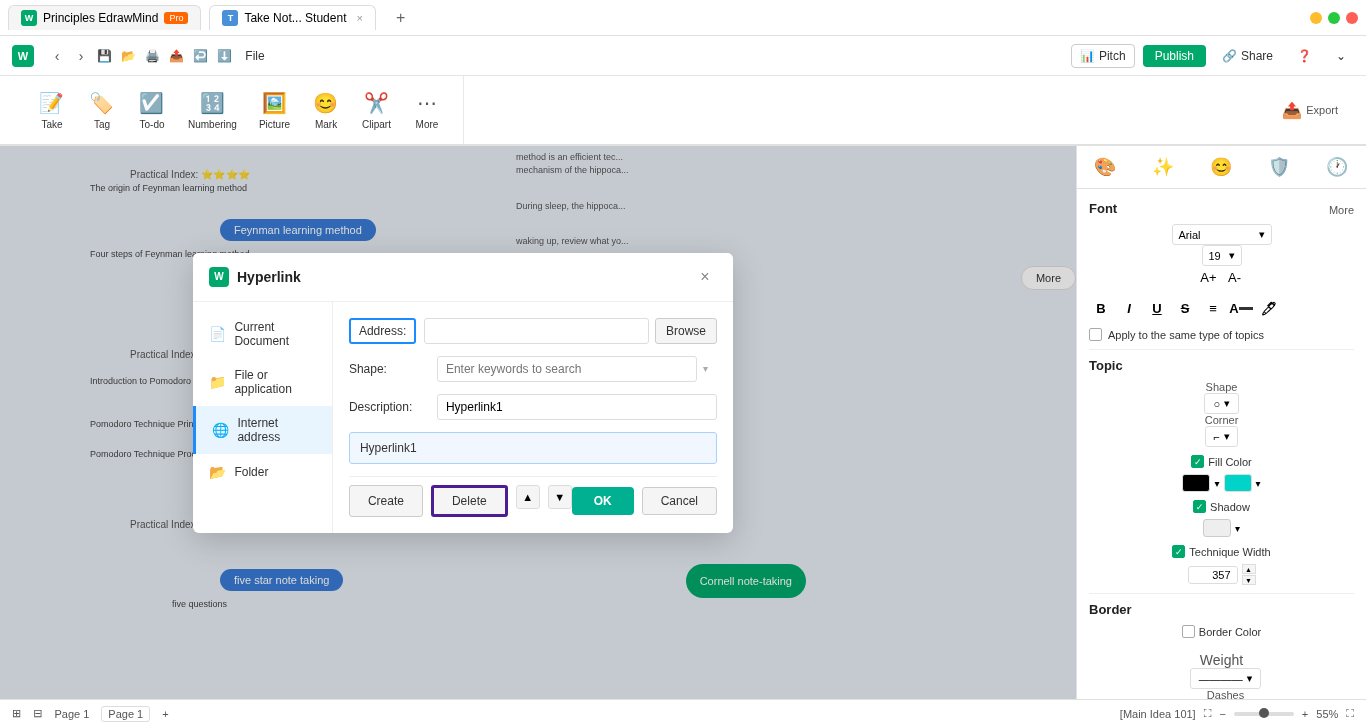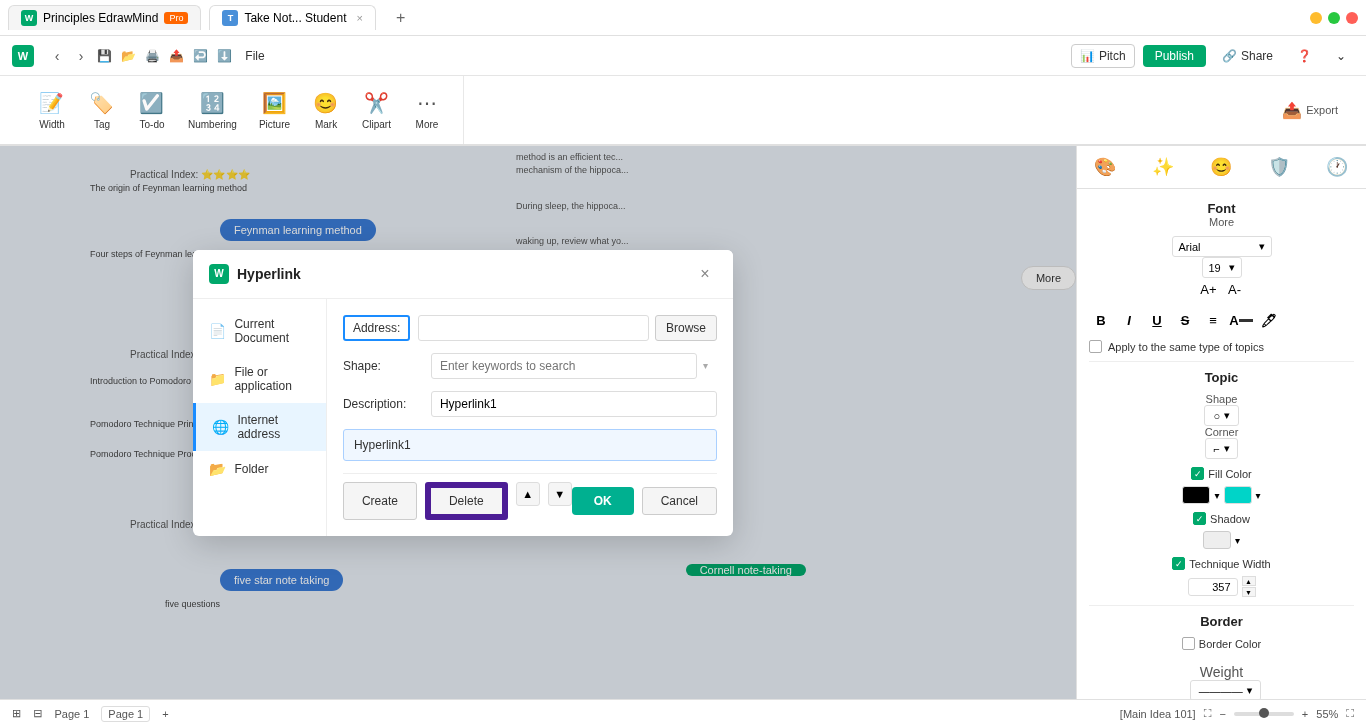--- a/index.html
+++ b/index.html
@@ -68,21 +68,21 @@
       display:flex; flex-direction:column; overflow:hidden;
     }
     .right-panel-tabs {
       display:flex; align-items:center; justify-content:space-around;
       border-bottom:1px solid #e0e0e0; padding:6px 0; background:#fff;
     }
     .rp-tab { display:flex; flex-direction:column; align-items:center; cursor:pointer; padding:4px 8px; border-radius:4px; }
     .rp-tab.active { color:#00a86b; }
     .rp-tab-icon { font-size:18px; }
     .rp-content { padding:12px; overflow-y:auto; flex:1; }
-    .rp-section-title { font-size:13px; font-weight:600; color:#222; margin-bottom:8px; display:flex; align-items:center; justify-content:space-between;flex-direction:column; }
+    .rp-section-title { font-size:13px; font-weight:600; color:#222; margin-bottom:8px; display:flex; align-items:flex-end; justify-content:space-between; }
     .rp-row { display:flex; align-items:center; justify-content:space-between; margin-bottom:8px;flex-direction:column; }
     .font-select-box { border:1px solid #ddd; border-radius:3px; padding:3px 6px; font-size:11px; min-width:100px; display:flex; align-items:center; justify-content:space-between; cursor:pointer; }
     .font-size-box { border:1px solid #ddd; border-radius:3px; padding:3px 6px; font-size:11px; width:40px; display:flex; align-items:center; justify-content:space-between; cursor:pointer; }
     .font-btns { display:flex; gap:4px; }
     .font-btn { width:22px; height:22px; display:flex; align-items:center; justify-content:center; border:none; background:none; cursor:pointer; font-size:13px; border-radius:3px; }
     .format-row { display:flex; align-items:center; gap:4px; margin-bottom:8px; }
     .fmt-btn { width:24px; height:24px; display:flex; align-items:center; justify-content:center; border:none; background:none; cursor:pointer; font-size:13px; font-weight:bold; border-radius:3px; }
     .color-dot { width:14px; height:14px; border-radius:2px; display:inline-block; }
     .checkbox-row { display:flex; align-items:center; gap:6px; font-size:11px; margin-bottom:6px; }
     .rp-checkbox { width:13px; height:13px; border:1px solid #aaa; border-radius:2px; display:flex; align-items:center; justify-content:center; cursor:pointer; }
@@ -165,21 +165,21 @@
       display:flex; align-items:center; justify-content:space-between;
       padding:12px 16px; border-top:1px solid #eee; margin-top:8px;
     }
     .dialog-actions-left { display:flex; gap:8px; }
     .dialog-actions-right { display:flex; gap:8px; }
     .btn-create {
       border:1px solid #ccc; background:#f5f5f5; border-radius:3px;
       padding:6px 18px; font-size:12px; cursor:pointer; color:#333;
     }
     .btn-delete {
-      border:6px solid #4c1d95; background:#f5f5f5; border-radius:3px;
+      border:3px solid #4c1d95; background:#f5f5f5; border-radius:3px;
       padding:6px 18px; font-size:12px; cursor:pointer; color:#333;
     }
     .btn-ok {
       background:#00b090; color:#fff; border:none; border-radius:4px;
       padding:6px 22px; font-size:12px; cursor:pointer; font-weight:600;
     }
     .btn-cancel {
       border:1px solid #ccc; background:#f5f5f5; border-radius:3px;
       padding:6px 18px; font-size:12px; cursor:pointer; color:#333;
     }
@@ -250,21 +250,21 @@
       <span>⌄</span>
     </div>
   </div>
 </div>
 
 <div class="ribbon-wrapper">
   <div class="ribbon" style="height:70px;">
     <div class="ribbon-group">
       <div class="ribbon-btn">
         <span class="ribbon-icon">📝</span>
-        <span class="ribbon-label">Width</span>
+        <span class="ribbon-label">Take</span>
       </div>
       <div class="ribbon-btn">
         <span class="ribbon-icon">🏷️</span>
         <span class="ribbon-label">Tag</span>
       </div>
       <div class="ribbon-btn">
         <span class="ribbon-icon">☑️</span>
         <span class="ribbon-label">To-do</span>
       </div>
       <div class="ribbon-btn">
@@ -309,25 +309,25 @@
 
         <div style="position:absolute; top:188px; left:130px; font-size:10px; color:#555;">Practical Index: ⭐⭐⭐⭐⭐</div>
         <div class="recommended-badge" style="top:228px; left:220px; position:absolute;">Most recommended</div>
         <div style="position:absolute; top:248px; left:220px; background:#3a7bd5; color:#fff; border-radius:18px; padding:5px 14px; font-size:11px;">Pomodoro learning method</div>
         <div style="position:absolute; top:215px; left:90px; font-size:9px; color:#444;">Introduction to Pomodoro Technique</div>
         <div style="position:absolute; top:258px; left:90px; font-size:9px; color:#444;">Pomodoro Technique Principles</div>
         <div style="position:absolute; top:288px; left:90px; font-size:9px; color:#444;">Pomodoro Technique Process</div>
 
         <div style="position:absolute; top:358px; left:130px; font-size:10px; color:#555;">Practical Index: ⭐⭐⭐⭐⭐</div>
         <div style="position:absolute; top:408px; left:220px; background:#3a7bd5; color:#fff; border-radius:18px; padding:5px 14px; font-size:11px;">five star note taking</div>
-        <div style="position:absolute; top:438px; left:165px; font-size:9px; color:#444;">five questions</div>
+        <div style="position:absolute; top:438px; left:172px; font-size:9px; color:#444;">five questions</div>
       </div>
 
       <div style="position:absolute; top:0; right:0; width:560px; height:100%; overflow:hidden;">
-        <div style="position:absolute; top:418px; right:270px; background:#00a86b; color:#fff; border-radius:18px; padding:0 14px; font-size:11px;">Cornell note-taking</div>
+        <div style="position:absolute; top:418px; right:270px; background:#00a86b; color:#fff; border-radius:18px; padding:11px 14px; font-size:11px;">Cornell note-taking</div>
         <div style="position:absolute; top:120px; right:0; background:#fff; border:1px solid #ddd; border-radius:18px; padding:5px 14px; font-size:11px; color:#333;">More</div>
 
         <div style="position:absolute; top:5px; left:0; font-size:9px; color:#555; max-width:200px; line-height:1.4;">method is an efficient tec...<br>mechanism of the hippoca...</div>
         <div style="position:absolute; top:55px; left:0; font-size:9px; color:#555;">During sleep, the hippoca...</div>
         <div style="position:absolute; top:90px; left:0; font-size:9px; color:#555;">waking up, review what yo...</div>
       </div>
     </div>
 
     <div class="dialog-overlay">
       <div class="dialog" style="margin-top:-60px; margin-left:-150px;">

